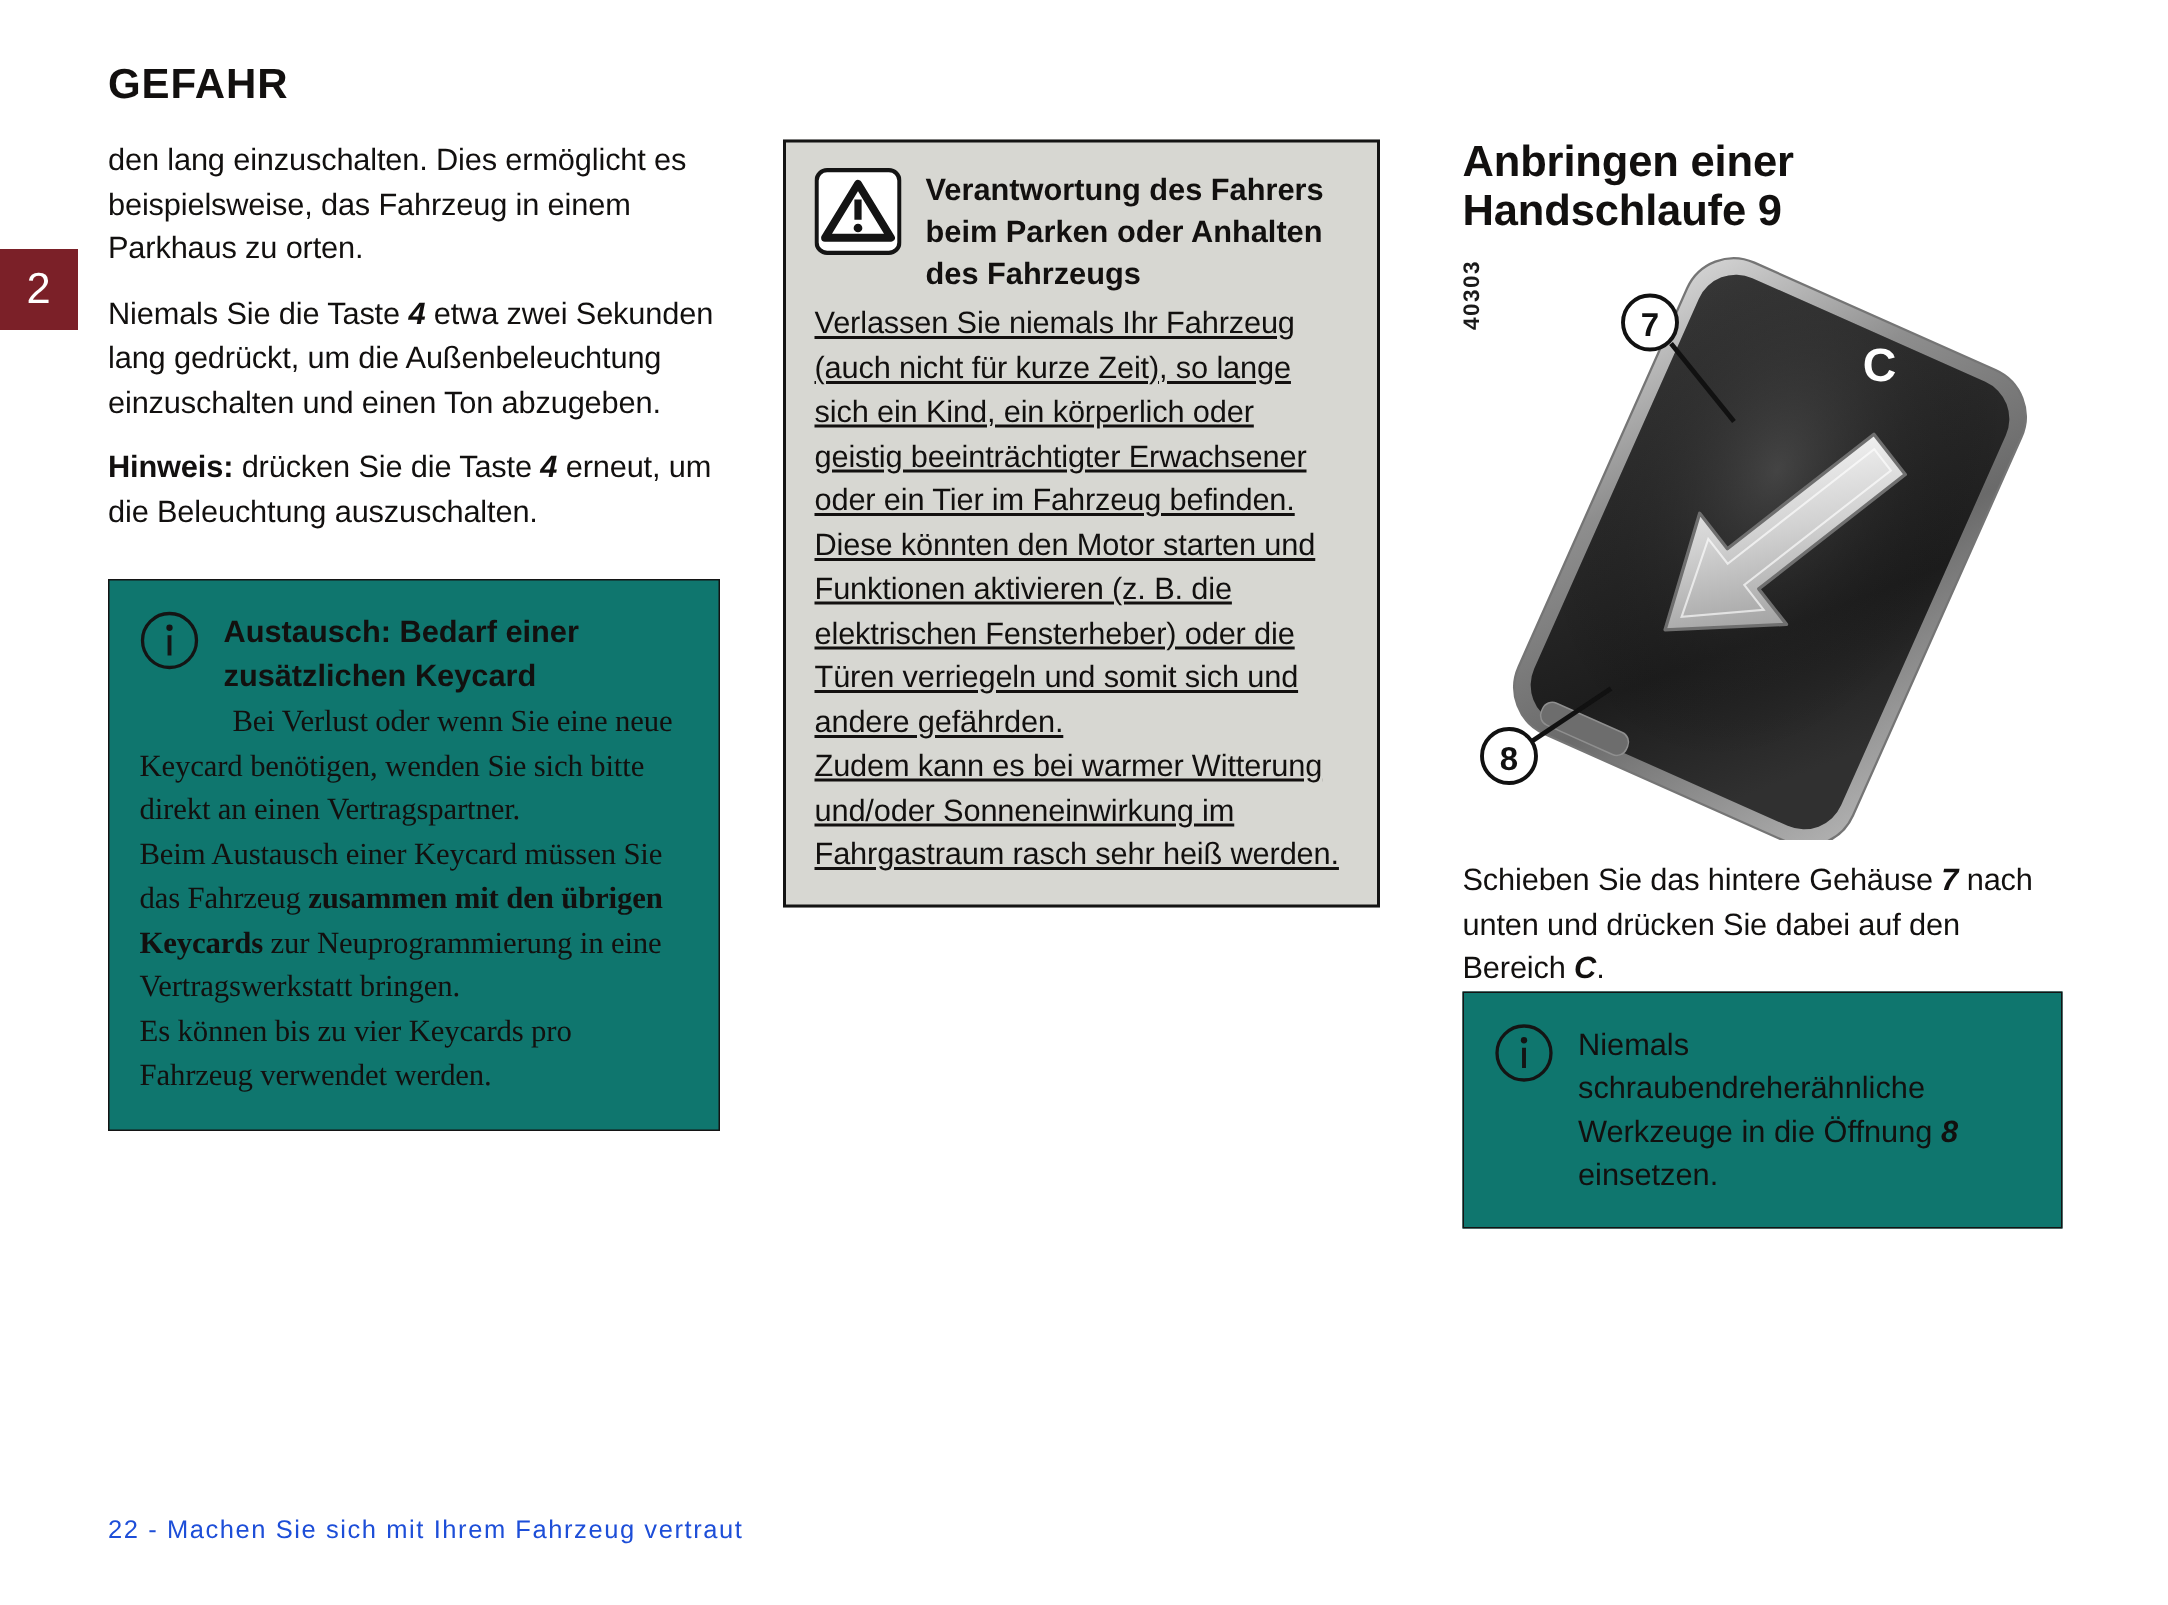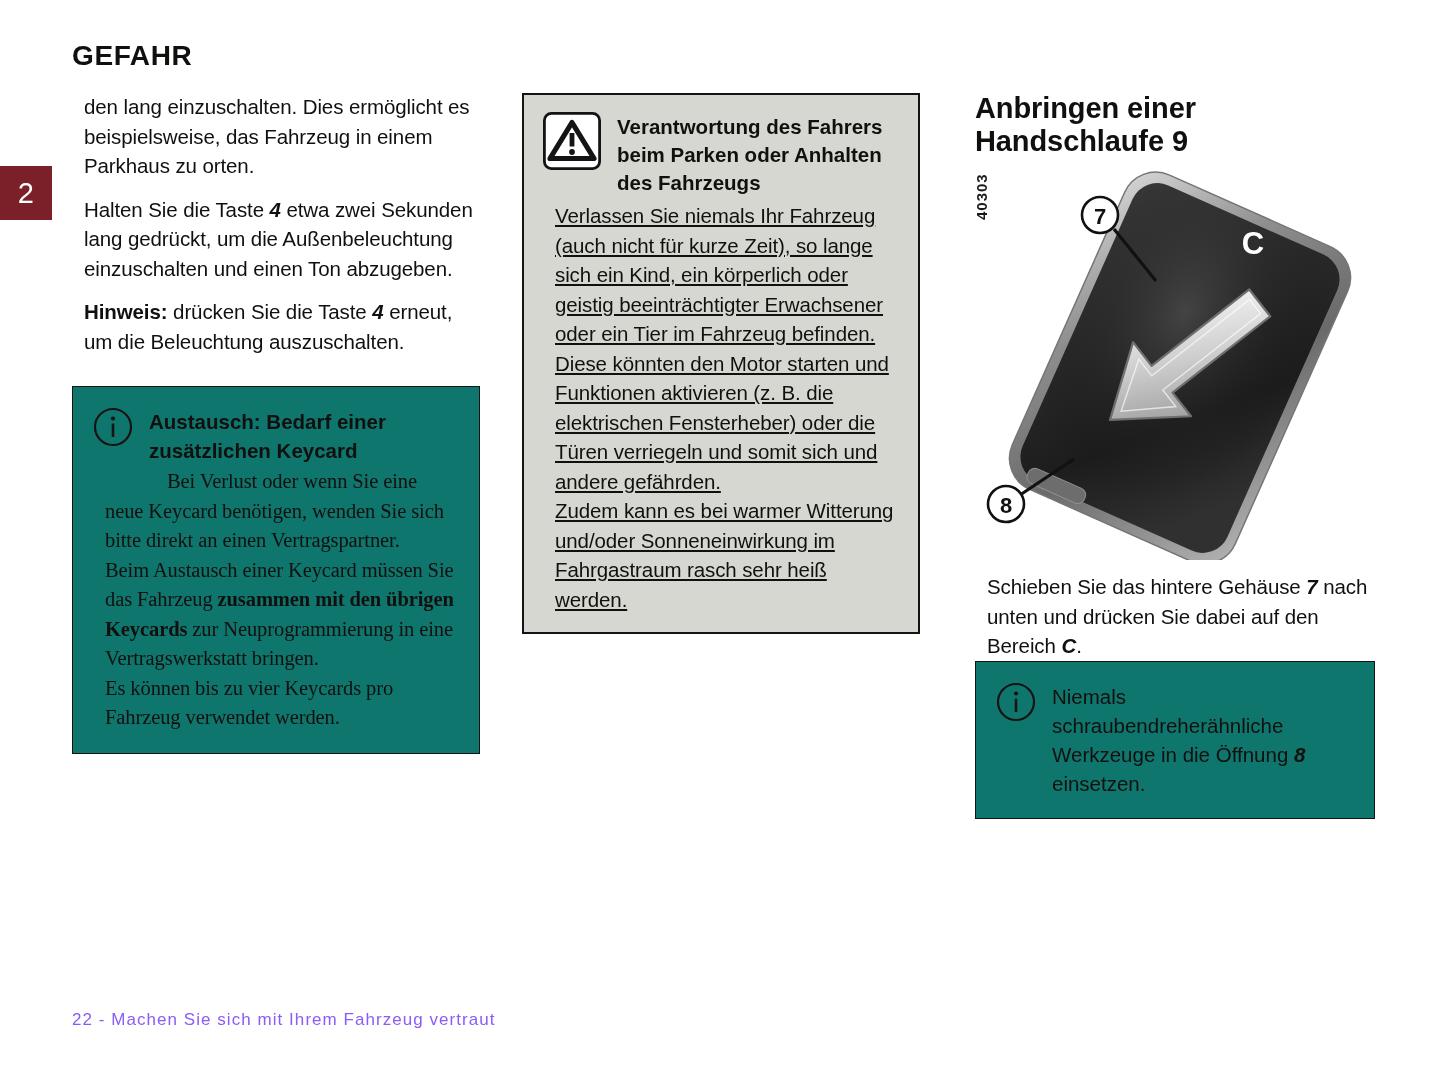--- a/index.html
+++ b/index.html
@@ -49,21 +49,21 @@
   
   .col {
     position: absolute;
     top: 92px;
   }
   .col-1 { left: 72px;  width: 408px; }
   .col-2 { left: 522px; width: 398px; }
   .col-3 { left: 975px; width: 400px; }
 
   p {
-    margin: 0 0 0 12px;
+    margin: 0 0 0 0;
     font-size: 20.5px;
     line-height: 29.5px;
     letter-spacing: -0.1px;
   }
   p.gap { margin-top: 14px; }
   b, strong { font-weight: bold; }
   .bi { font-weight: bold; font-style: italic; }
 
   
   .info-box {
@@ -145,37 +145,37 @@
   .fig-svg { position: absolute; left: 0; top: 0; }
   .caption { margin-top: 12px; }
 
   
   .footer {
     position: absolute;
     left: 72px;
     top: 1010px;
     font-size: 17px;
     letter-spacing: 1.05px;
-    color: #8b5cf6;
+    color: #1d4ed8;
   }
 </style>
 </head>
 <body>
 
 <div class="chapter-tab">
   <span class="num">2</span>
 </div>
 
 <div class="page-title">GEFAHR</div>
 
 <div class="col col-1">
 
   <p><span>den lang einzuschalten. Dies ermöglicht es beispielsweise, das Fahrzeug in einem Parkhaus zu orten.</span></p>
 
-  <p class="gap"><span>Halten Sie die Taste </span><span class="bi">4</span><span> etwa zwei Sekunden lang gedrückt, um die Außenbeleuchtung einzuschalten und einen Ton abzugeben.</span></p>
+  <p class="gap"><span>Niemals Sie die Taste </span><span class="bi">4</span><span> etwa zwei Sekunden lang gedrückt, um die Außenbeleuchtung einzuschalten und einen Ton abzugeben.</span></p>
 
   <p class="gap"><b>Hinweis:</b><span> drücken Sie die Taste </span><span class="bi">4</span><span> erneut, um die Beleuchtung auszuschalten.</span></p>
 
   <div class="info-box" style="margin-top:30px;">
     <div class="info-head">
       <span class="icon-info">
         <svg width="40" height="40" viewBox="0 0 40 40">
           <circle cx="20" cy="20" r="18" fill="none" stroke="#141414" stroke-width="2.2"></circle>
           <circle cx="20" cy="11.5" r="2.1" fill="#141414"></circle>
           <rect x="18.7" y="16.5" width="2.6" height="13.5" fill="#141414"></rect>

